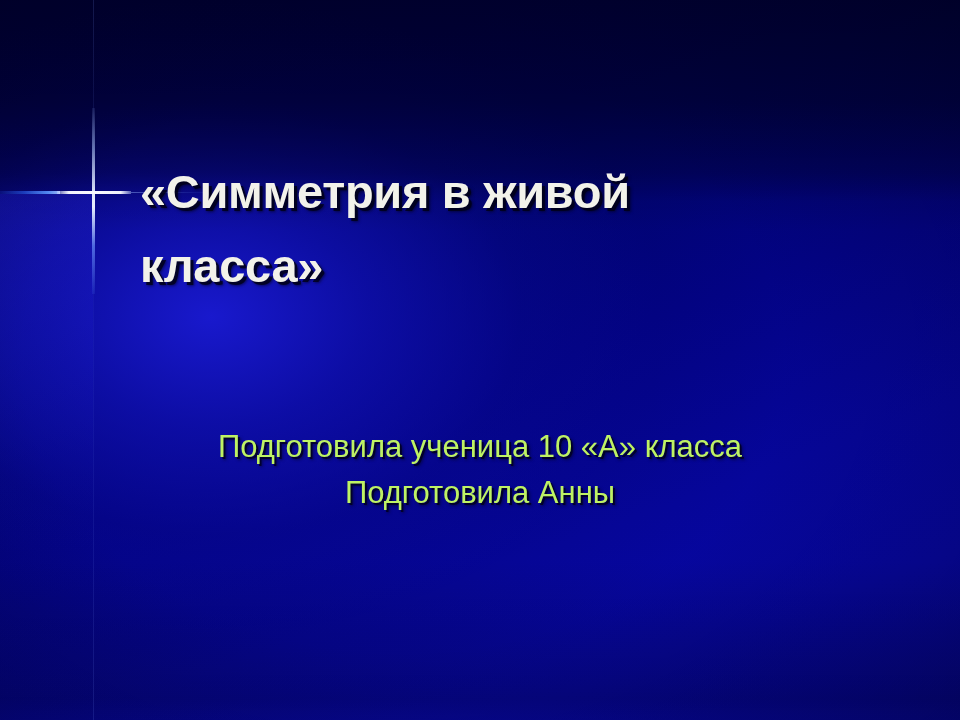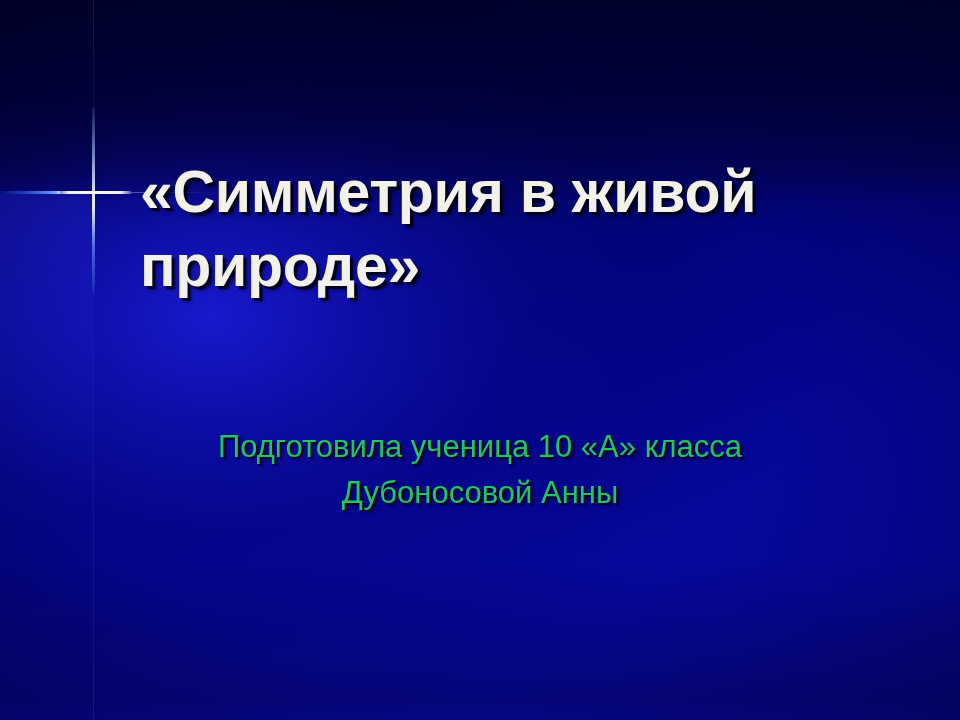--- a/index.html
+++ b/index.html
@@ -196,21 +196,21 @@
 
   
   .title-block {
     position: absolute;
     left: 140px;
     top: 155px;
     width: 700px;
   }
 
   .title-line {
-    font-size: 59px;
+    font-size: 47px;
     font-weight: bold;
     line-height: 74px;
     color: #f2f2ea;
     letter-spacing: -0.3px;
     text-shadow:
       3px 3px 0 rgba(0, 0, 20, 0.78),
       4px 4px 3px rgba(0, 0, 18, 0.55);
     white-space: nowrap;
   }
 
@@ -219,21 +219,21 @@
     left: 80px;
     top: 424px;
     width: 800px;
     text-align: center;
   }
 
   .subtitle-line {
     font-size: 31px;
     font-weight: normal;
     line-height: 46px;
-    color: #22c55e;
+    color: #bef264;
     text-shadow:
       2px 2px 0 rgba(0, 0, 18, 0.72),
       3px 3px 3px rgba(0, 0, 16, 0.50);
     white-space: nowrap;
   }
 </style>
 </head>
 <body>
 
 <div id="slide">
@@ -248,21 +248,21 @@
     <div class="orn-quad"></div>
     <div class="orn-seam-v"></div>
     <div class="orn-h-streak"></div>
     <div class="orn-h-right"></div>
     <div class="orn-v"></div>
     <div class="orn-h"></div>
   </div>
 
   <div class="title-block">
     <div class="title-line">«Симметрия в живой</div>
-    <div class="title-line">природе»</div>
+    <div class="title-line">класса»</div>
   </div>
 
   <div class="subtitle-block">
     <div class="subtitle-line">Подготовила ученица 10 «А» класса</div>
-    <div class="subtitle-line">Дубоносовой Анны</div>
+    <div class="subtitle-line">Подготовила Анны</div>
   </div>
 
 </div>
 
 </body></html>

